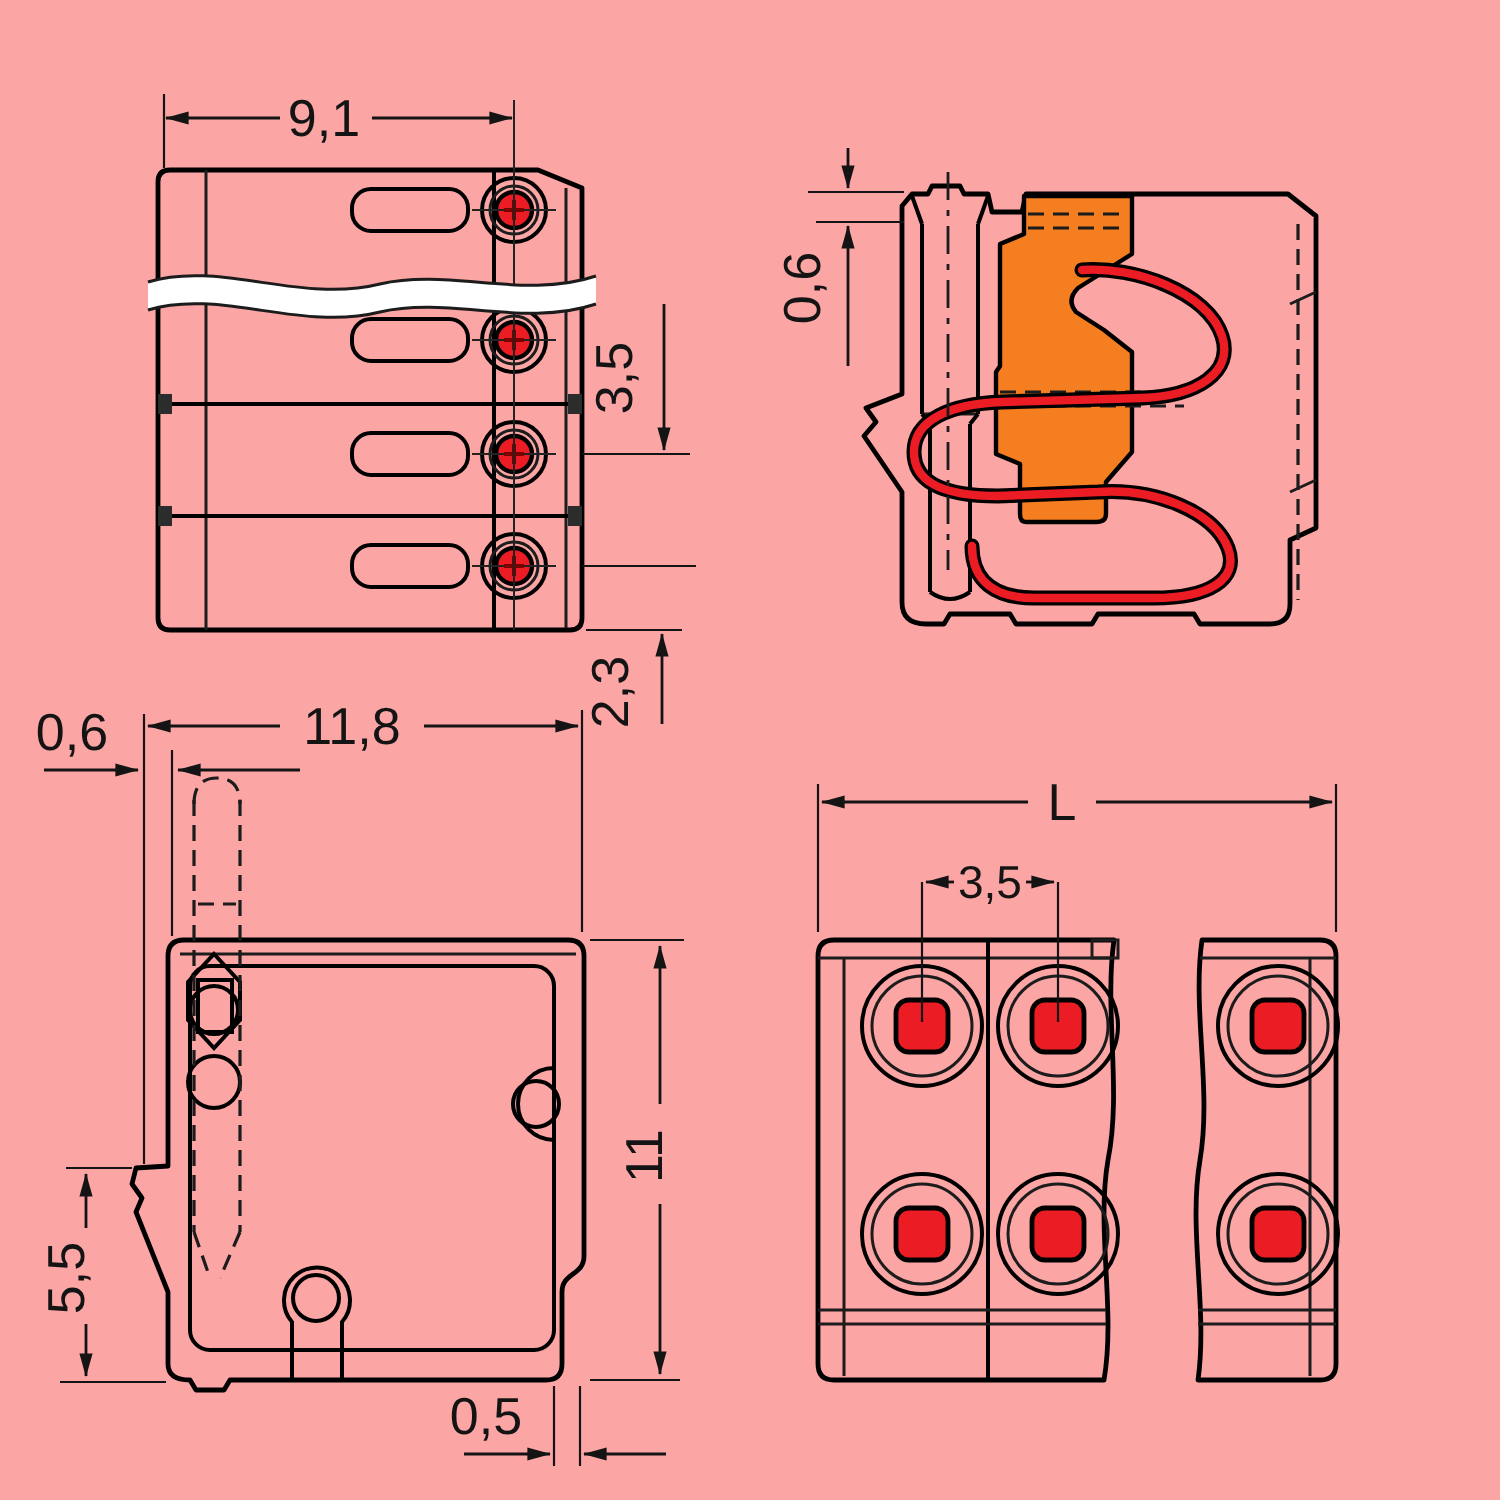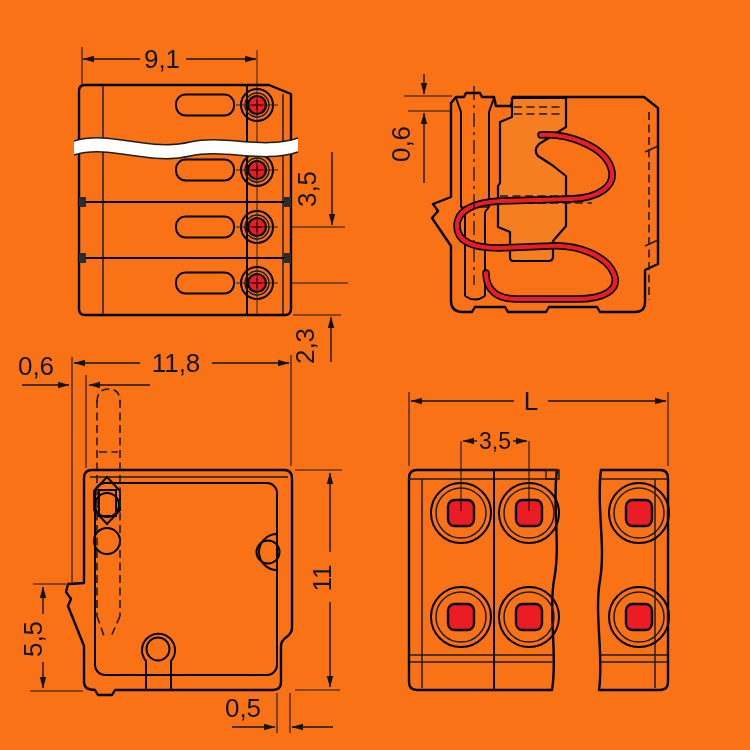--- a/index.html
+++ b/index.html
@@ -1,16 +1,16 @@
 <!DOCTYPE html>
 <html><head>
 <meta charset="utf-8">
 <style>
   html,body{margin:0;padding:0;background:#ffffff;}
-  .stage{width:750px;height:750px;background:#f97316;position:relative;font-family:"Liberation Sans",sans-serif;text-decoration:underline;}
+  .stage{width:750px;height:750px;background:#fca5a5;position:relative;font-family:"Liberation Sans",sans-serif;text-decoration:underline;}
   svg{display:block;}
   text{font-family:"Liberation Sans",sans-serif;fill:#141414;}
   .dim{font-size:26px;}
   .dim-sm{font-size:23px;}
   .ext{stroke:#141414;stroke-width:1.1;fill:none;}
   .dl{stroke:#141414;stroke-width:1.4;fill:none;}
   .ol{stroke:#000000;stroke-width:2.4;stroke-linejoin:round;fill:none;}
   .thin{stroke:#1c1c1c;stroke-width:1.5;fill:none;}
   .mid{stroke:#000000;stroke-width:2;fill:none;}
   .dash{stroke:#1c1c1c;stroke-width:1.6;fill:none;stroke-dasharray:8 4.5;}

